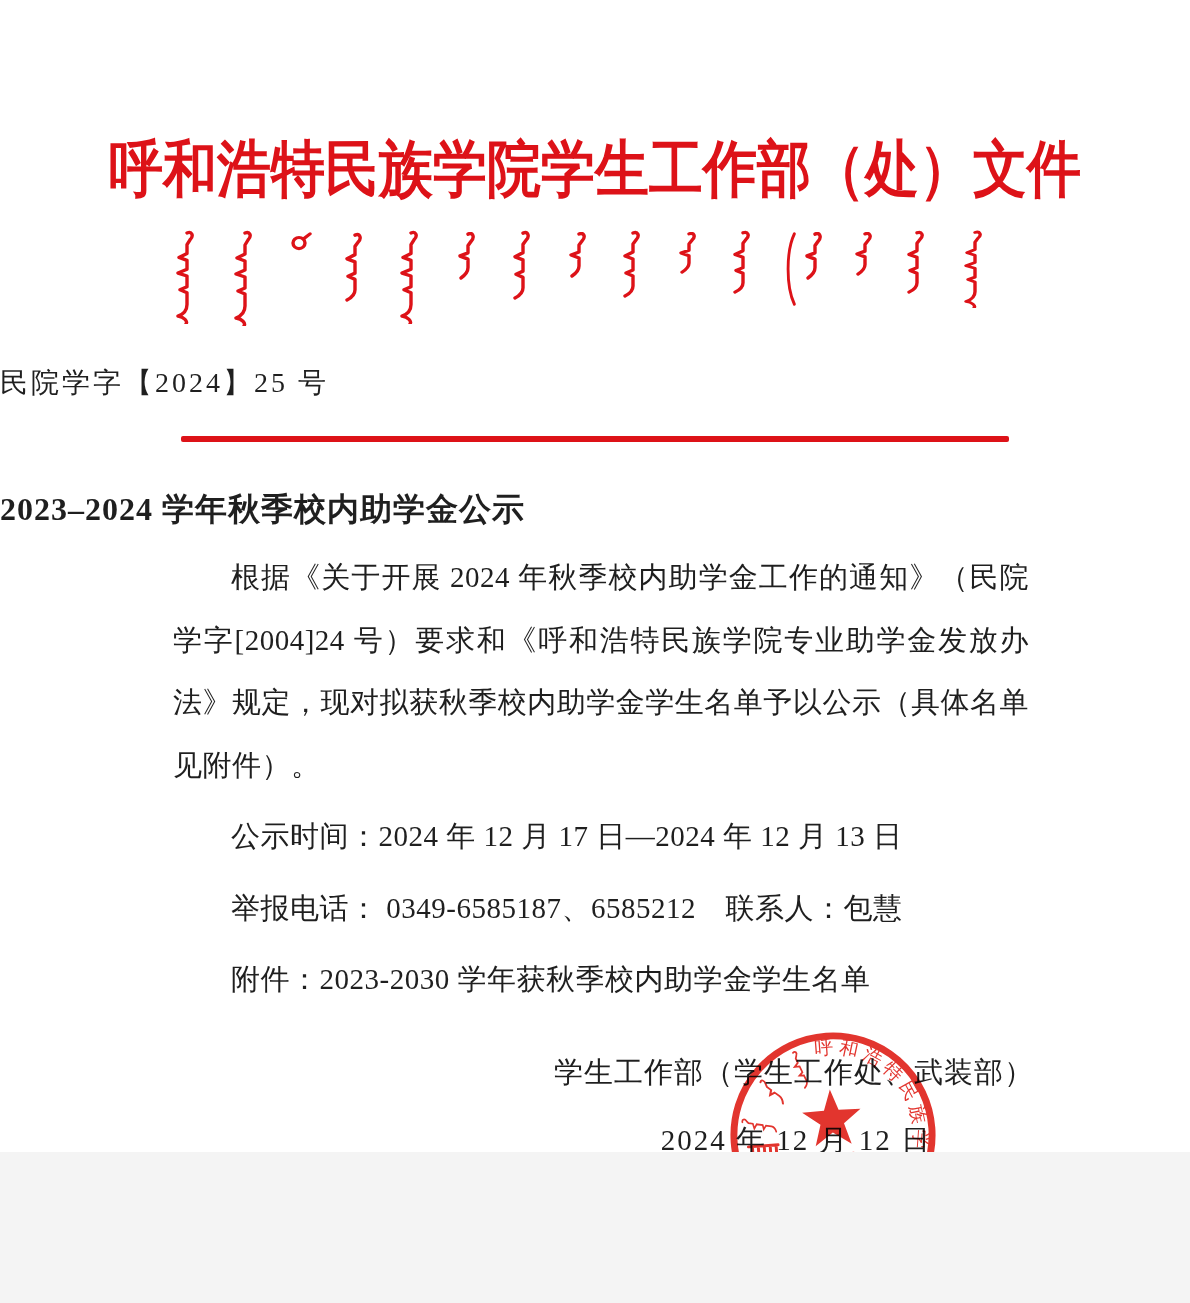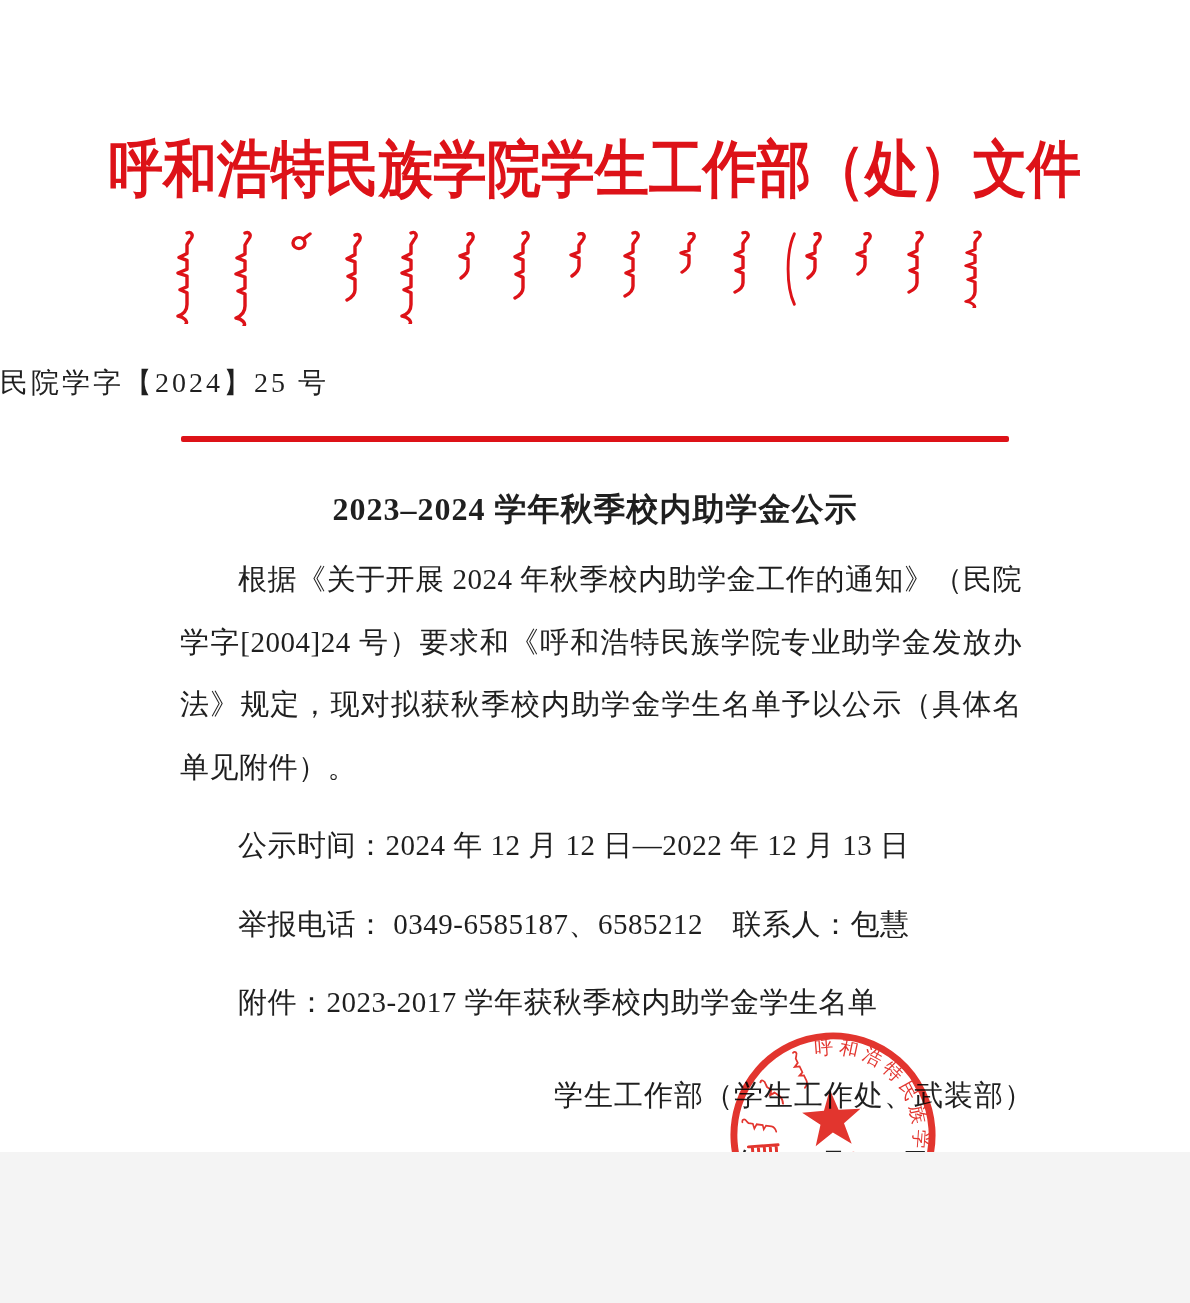--- a/index.html
+++ b/index.html
@@ -42,33 +42,33 @@
   }
   .red-rule{
     margin:36px auto 0;
     width:828px;height:6px;
     background:var(--red);
     border-radius:2px;
   }
   .doc-title{
     margin-top:44px;
     height:46px;line-height:46px;
-    text-align:center;
+    text-align:left;
     font-size:32px;
     font-weight:bold;
     letter-spacing:1px;
   }
   .body-text{
     margin:14px 152px 0 164px;
     font-size:29px;
     line-height:62.5px;
     text-align:justify;
     letter-spacing:0.5px;
   }
-  .body-text p{margin:16px;text-indent:2em;}
+  .body-text p{margin:9px;text-indent:2em;}
   .signature-line{
     margin-top:44px;
     height:34px;line-height:34px;
     text-align:right;
     padding-right:156px;
     font-size:29px;
     letter-spacing:1px;
   }
   .date-line{
     margin-top:34px;
@@ -135,23 +135,23 @@
   </svg>
 
   <div class="doc-number">民院学字【2024】25 号</div>
 
   <div class="red-rule"></div>
 
   <div class="doc-title">2023–2024 学年秋季校内助学金公示</div>
 
   <div class="body-text">
     <p>根据《关于开展 2024 年秋季校内助学金工作的通知》（民院学字[2004]24 号）要求和《呼和浩特民族学院专业助学金发放办法》规定，现对拟获秋季校内助学金学生名单予以公示（具体名单见附件）。</p>
-    <p>公示时间：2024 年 12 月 12 日—2022 年 12 月 13 日</p>
+    <p>公示时间：2024 年 12 月 17 日—2024 年 12 月 13 日</p>
     <p>举报电话： 0349-6585187、6585212　联系人：包慧</p>
-    <p>附件：2023-2017 学年获秋季校内助学金学生名单</p>
+    <p>附件：2023-2030 学年获秋季校内助学金学生名单</p>
   </div>
 
   <div class="signature-line">学生工作部（学生工作处、武装部）</div>
   <div class="date-line">2024 年 12 月 12 日</div>
 
   <svg class="seal" viewBox="0 0 220 220" role="img">
     <defs>
       <path id="sealArcCN" d="M 95.7,29.2 A 82,82 0 0 1 181,151" fill="none"></path>
       <path id="sealArcNum" d="M 62.4,178 A 83,83 0 0 0 157.6,178" fill="none"></path>
     </defs>

